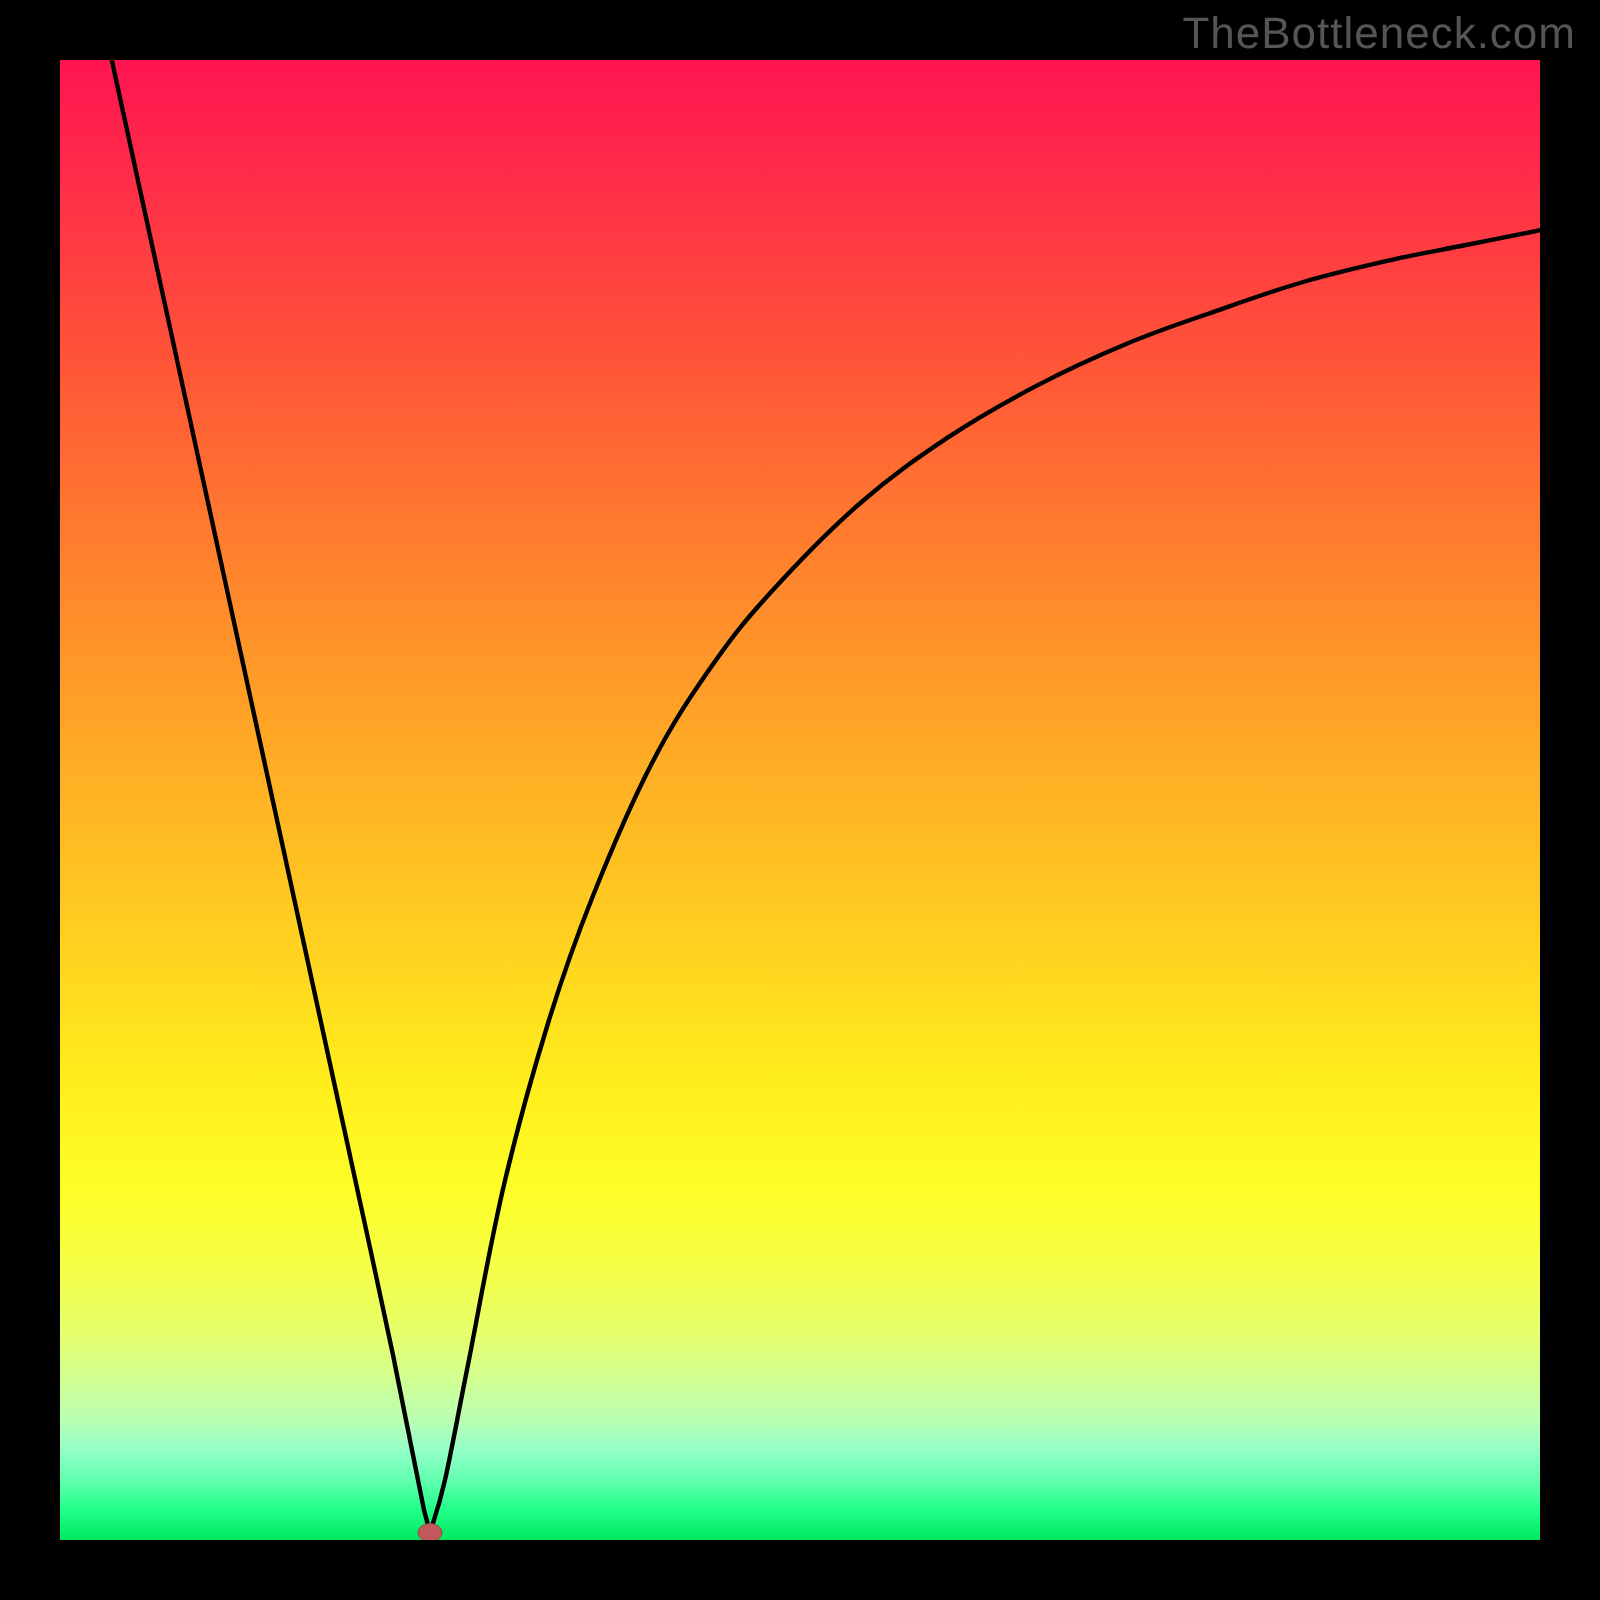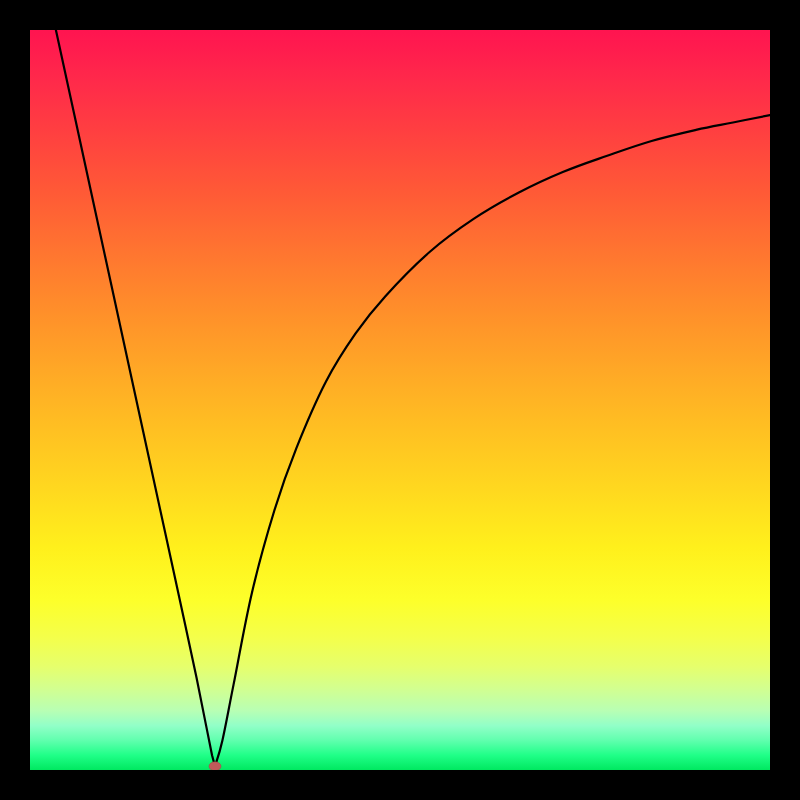--- a/index.html
+++ b/index.html
@@ -63,20 +63,21 @@
   svg.curves {
     position: absolute;
     left: 0; top: 0;
     width: 100%; height: 100%;
   }
 </style>
 </head>
 <body>
 
 <div class="outer">
+  <div class="watermark">TheBottleneck.com</div>
 
   <div class="plot">
     <div class="gradient"></div>
 
     <svg class="curves" viewBox="0 0 740 740" preserveAspectRatio="none">
       <path id="left-path" fill="none" stroke="#000" stroke-width="2.2" stroke-linecap="round" stroke-linejoin="round" d="M 25.90 0.00 L 44.40 85.10 L 62.90 170.20 L 81.40 255.30 L 99.90 340.40 L 118.40 425.50 L 136.90 510.60 L 155.40 595.70 L 166.50 647.50 L 176.12 695.60 L 182.04 725.20 L 185.00 736.30"></path>
       <path id="right-path" fill="none" stroke="#000" stroke-width="2.2" stroke-linecap="round" stroke-linejoin="round" d="M 185.00 736.30 C 186.33 731.64, 189.07 725.05, 192.40 710.40 C 195.73 695.75, 198.17 681.54, 203.50 654.90 C 208.83 628.26, 214.67 593.70, 222.00 562.40 C 229.33 531.10, 236.21 506.97, 244.20 481.00 C 252.19 455.03, 257.08 441.41, 266.40 418.10 C 275.72 394.79, 285.34 372.15, 296.00 351.50 C 306.66 330.85, 314.94 318.72, 325.60 303.40 C 336.26 288.08, 341.88 281.05, 355.20 266.40 C 368.52 251.75, 383.62 235.99, 399.60 222.00 C 415.58 208.01, 428.02 199.36, 444.00 188.70 C 459.98 178.04, 472.42 171.19, 488.40 162.80 C 504.38 154.41, 516.82 148.74, 532.80 142.08 C 548.78 135.42, 561.22 131.39, 577.20 125.80 C 593.18 120.21, 605.62 115.66, 621.60 111.00 C 637.58 106.34, 651.35 103.23, 666.00 99.90 C 680.65 96.57, 689.68 95.16, 703.00 92.50 C 716.32 89.84, 733.34 86.43, 740.00 85.10"></path>
       <ellipse id="marker-dot" rx="6" ry="4.5" fill="#c05a5a" stroke="#a04545" stroke-width="0.5" cx="185.00" cy="736.30"></ellipse>
     </svg>
   </div>

